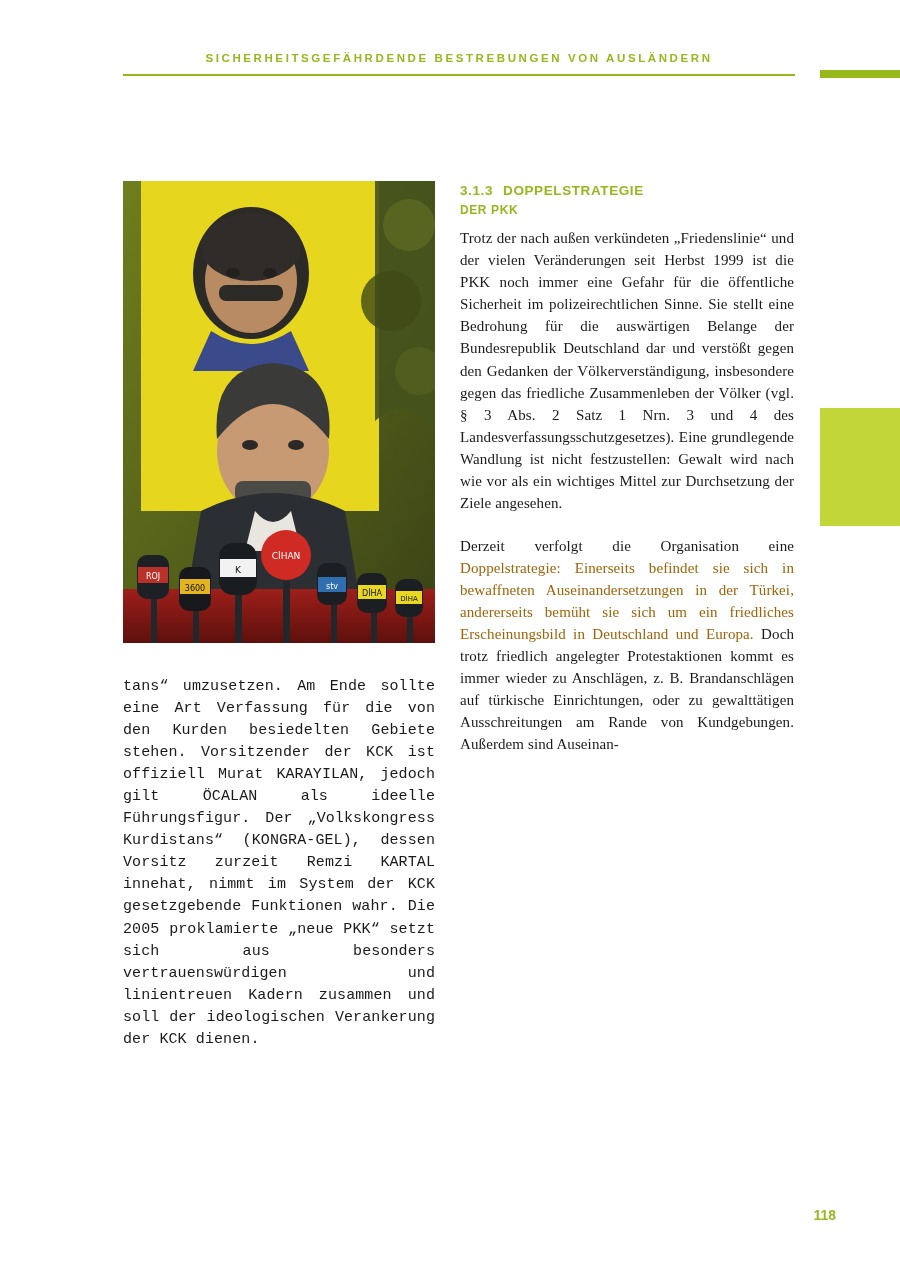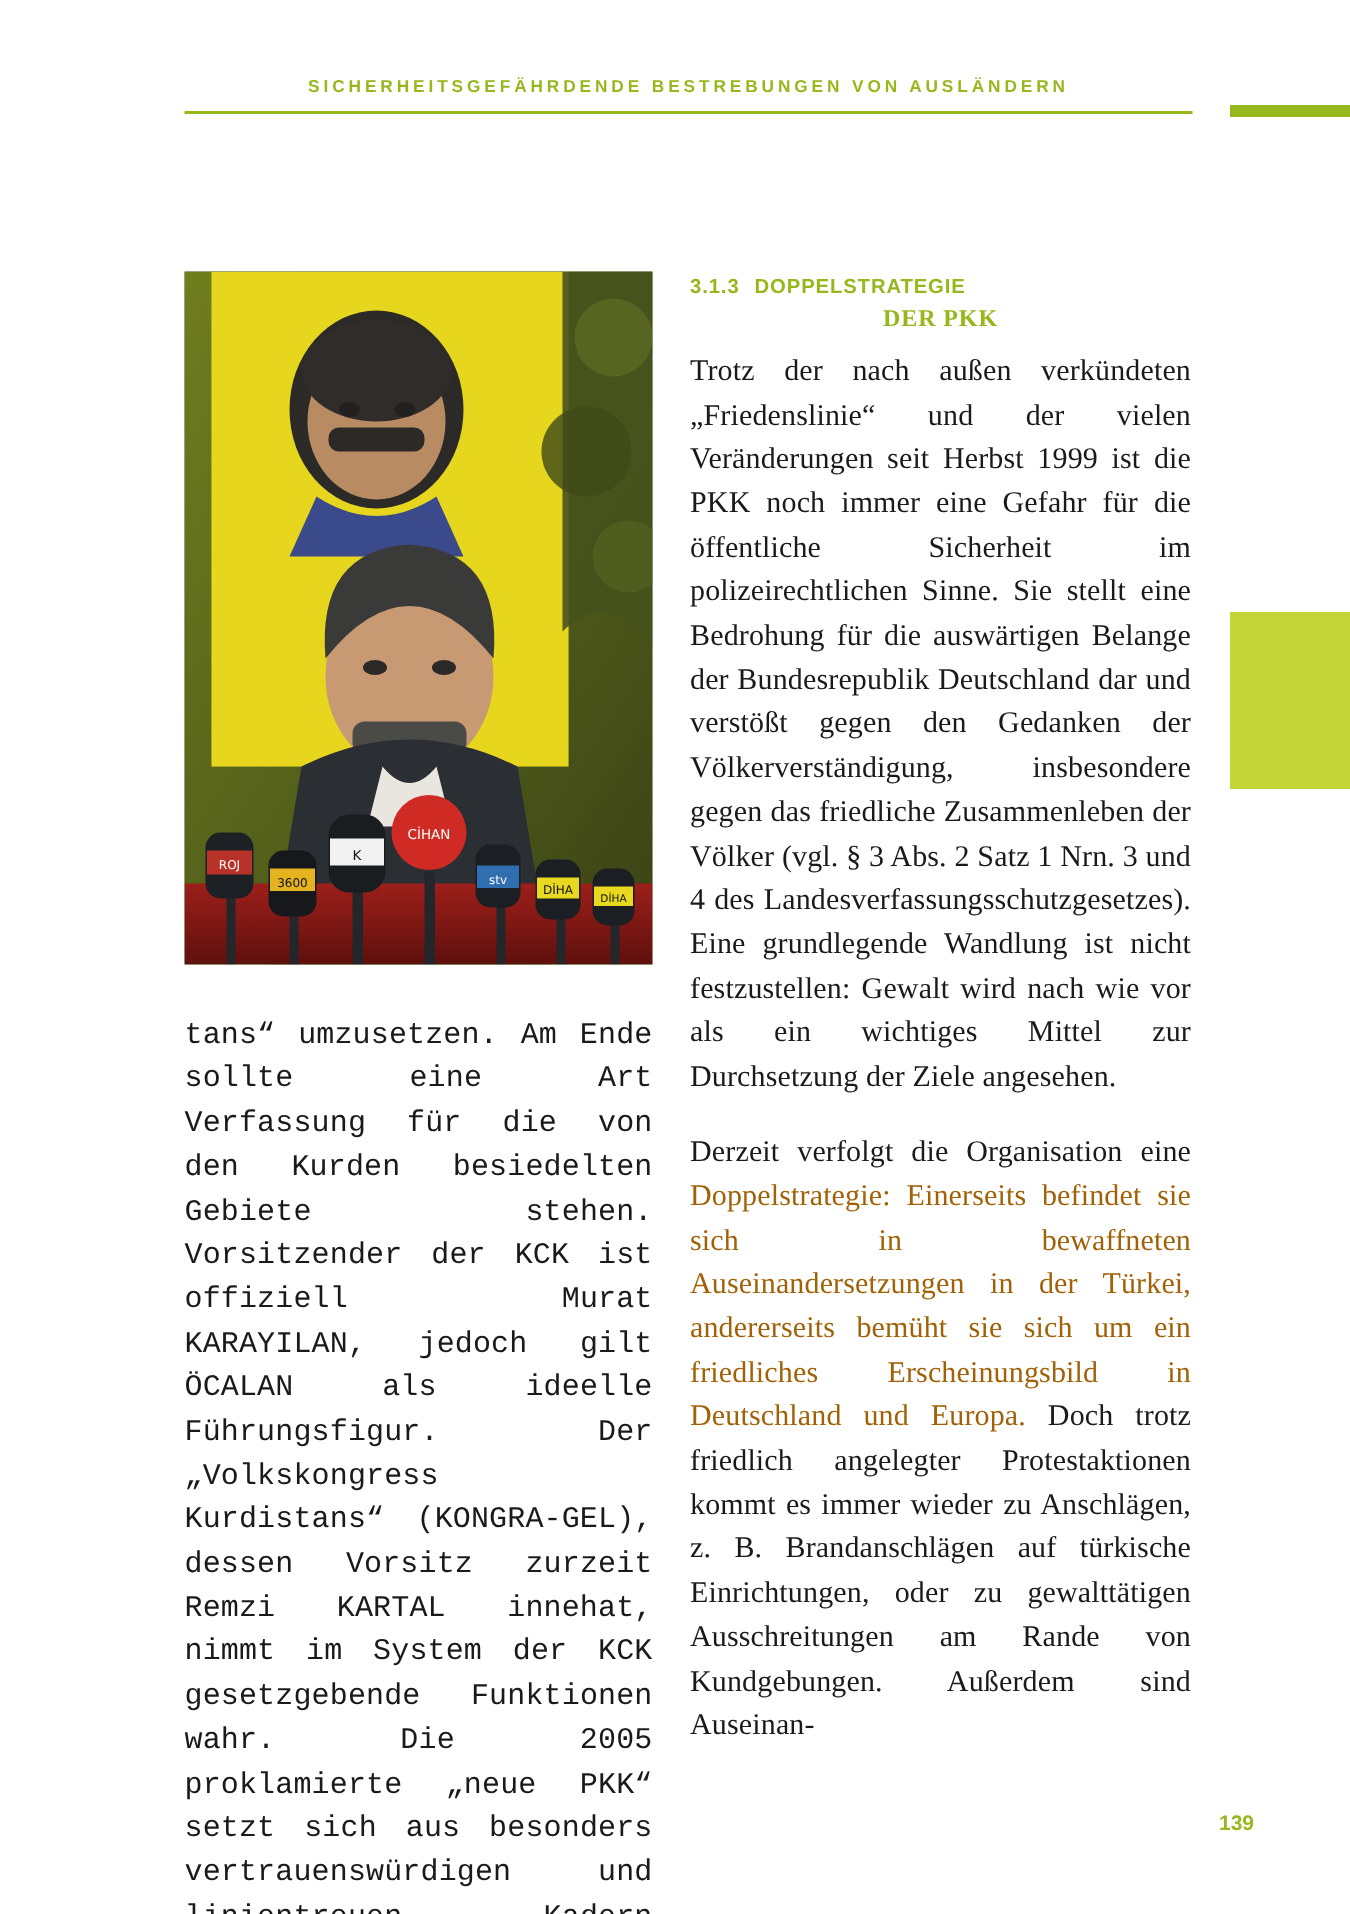--- a/index.html
+++ b/index.html
@@ -95,33 +95,33 @@
     font-size: 13.5px;
     letter-spacing: 0.6px;
     color: #97b81d;
     text-align: left;
     line-height: 1.5;
   }
   .sec-num-line .num {
     margin-right: 10px;
   }
   .sec-sub-line {
-    font-family: Liberation Serif, serif;
-    font-weight: bold;
-    font-size: 16px;
+    font-family: Liberation Sans, sans-serif;
+    font-weight: bold;
+    font-size: 12px;
     letter-spacing: 0.6px;
     color: #97b81d;
-    text-align: center;
+    text-align: left;
     line-height: 1.5;
     margin-bottom: 8px;
   }
 
   p.body {
     margin: 0;
-    font-size: 20px;
+    font-size: 15px;
     line-height: 1.47;
     text-align: justify;
     text-align-last: left;
     hyphens: manual;
     letter-spacing: 0.1px;
   }
   p.body + p.body {
     margin-top: 21px;
   }
   .highlight {
@@ -254,14 +254,14 @@
 
     <p class="body">Trotz der nach außen verkündeten „Friedenslinie“ und der vielen Veränderungen seit Herbst 1999 ist die PKK noch immer eine Gefahr für die öffentliche Sicherheit im polizeirechtlichen Sinne. Sie stellt eine Bedrohung für die auswärtigen Belange der Bundesrepublik Deutschland dar und verstößt gegen den Gedanken der Völkerverständigung, insbesondere gegen das friedliche Zusammenleben der Völker (vgl. § 3 Abs. 2 Satz 1 Nrn. 3 und 4 des Landesverfassungsschutzgesetzes). Eine grundlegende Wandlung ist nicht festzustellen: Gewalt wird nach wie vor als ein wichtiges Mittel zur Durchsetzung der Ziele angesehen.</p>
 
     <p class="body"><span>Derzeit verfolgt die Organisation eine </span><span class="highlight">Doppelstrategie: Einerseits befindet sie sich in bewaffneten Auseinandersetzungen in der Türkei, andererseits bemüht sie sich um ein friedliches Erscheinungsbild in Deutschland und Europa.</span><span> Doch trotz friedlich angelegter Protestaktionen kommt es immer wieder zu Anschlägen, z. B. Brandanschlägen auf türkische Einrichtungen, oder zu gewalttätigen Ausschreitungen am Rande von Kundgebungen. Außerdem sind Auseinan-</span></p>
   </div>
 
   <div class="col-left">
     <p class="body spaced">tans“ umzusetzen. Am Ende sollte eine Art Verfassung für die von den Kurden besiedelten Gebiete stehen. Vorsitzender der KCK ist offiziell Murat KARAYILAN, jedoch gilt ÖCALAN als ideelle Führungsfigur. Der „Volkskongress Kurdistans“ (KONGRA-GEL), dessen Vorsitz zurzeit Remzi KARTAL innehat, nimmt im System der KCK gesetzgebende Funktionen wahr. Die 2005 proklamierte „neue PKK“ setzt sich aus besonders vertrauenswürdigen und linientreuen Kadern zusammen und soll der ideologischen Verankerung der KCK dienen.</p>
   </div>
 
-  <div class="folio">139</div>
+  <div class="folio">118</div>
 </div>
 
 </body></html>

